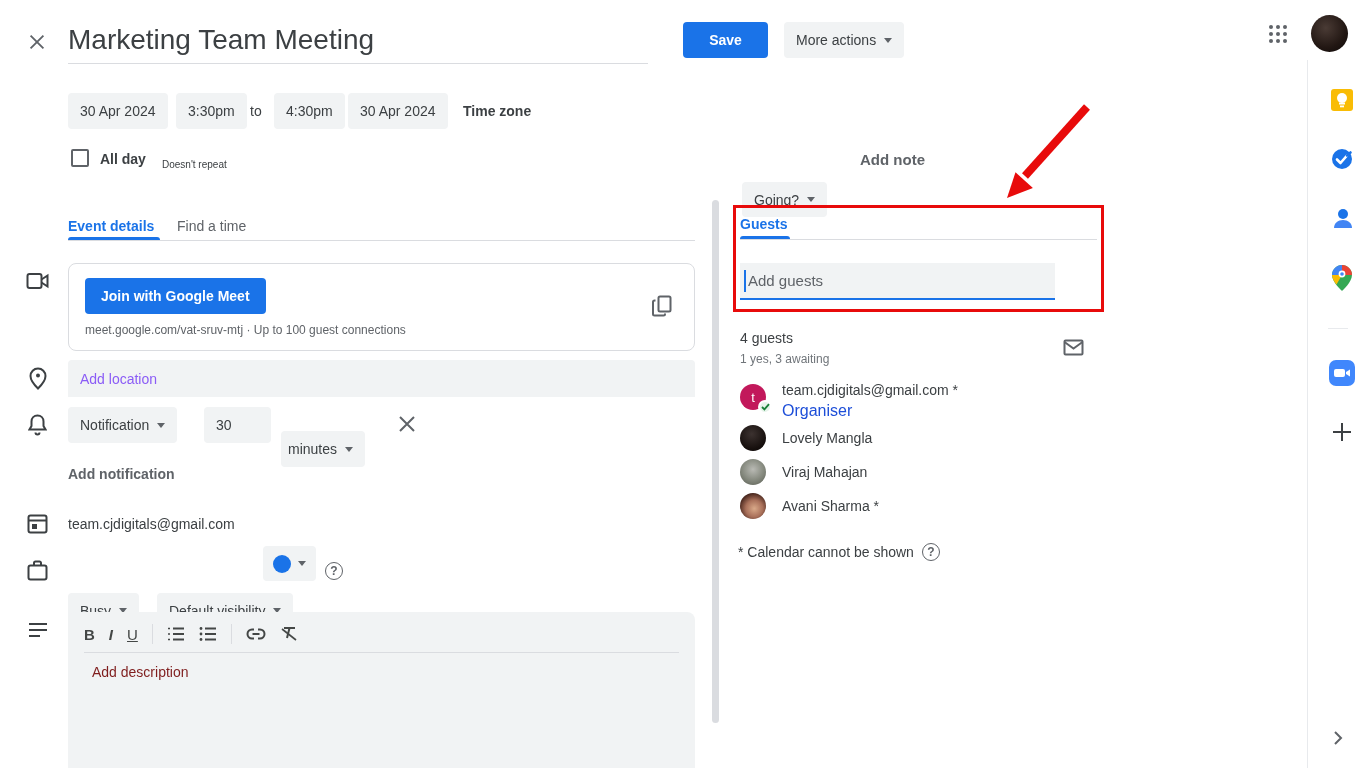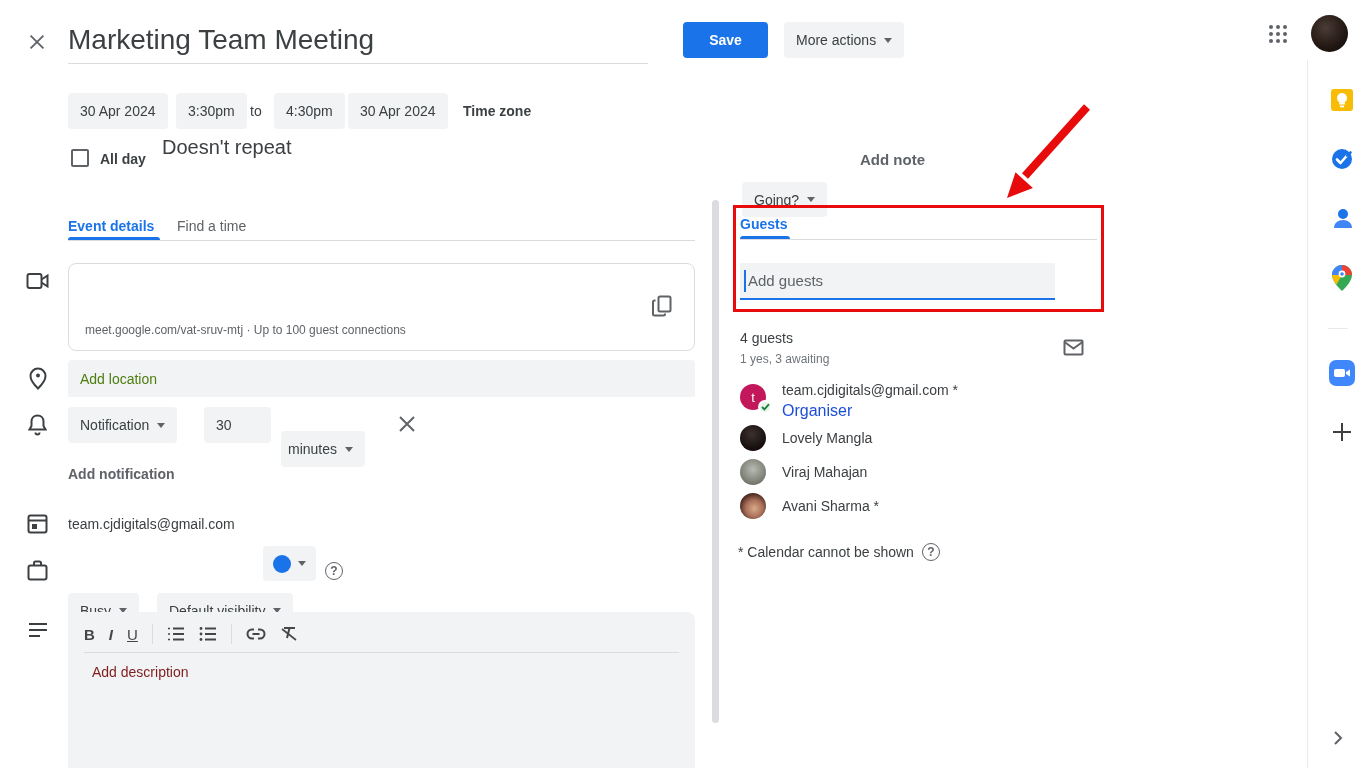--- a/index.html
+++ b/index.html
@@ -84,21 +84,21 @@
 <div class="chip" style="left:274px; top:93px;">
     <span>4:30pm</span>
   </div>
 <div class="chip" style="left:348px; top:93px;">
     <span>30 Apr 2024</span>
   </div>
 <div class="abs" style="left:463px; top:103px; font-size:14px; font-weight:bold; color:#3c4043; cursor:pointer;">Time zone</div>
 
 <div class="abs" style="left:71px; top:149px; width:18px; height:18px; border:2px solid #5f6368; border-radius:2px; cursor:pointer;"></div>
 <div class="abs" style="left:100px; top:151px; font-size:14px;font-weight:bold;">All day</div>
-<div class="abs" style="left:162px; top:136px; font-size:20px; cursor:pointer;">Doesn't repeat</div>
+<div class="abs" style="left:162px; top:159px; font-size:10px; cursor:pointer;">Doesn't repeat</div>
 
 <div class="tab-label" style="left:68px; top:218px; color:#1a73e8;">Event details</div>
 <div class="tab-label" style="left:177px; top:218px; color:#5f6368; font-weight:normal;">Find a time</div>
 <div class="divider-h" style="left:68px; top:240px; width:627px;"></div>
 <div class="tab-underline" style="left:68px; top:237px; width:92px;"></div>
 
 <div class="abs icon" style="left:26px; top:271px;">
   <svg width="24" height="20" viewBox="0 0 24 20" fill="none" stroke="#3c4043" stroke-width="2">
     <rect x="1.5" y="3" width="14" height="14" rx="2"></rect>
       <path d="M15.5 8.5 L21.5 4.5 V15.5 L15.5 11.5"></path>
@@ -129,30 +129,31 @@
       <path d="M7 5.5 V3 a1.5 1.5 0 0 1 1.5-1.5 h4 A1.5 1.5 0 0 1 14 3 v2.5"></path>
   </svg>
 </div>
 <div class="abs icon" style="left:28px; top:622px;">
   <svg width="20" height="16" viewBox="0 0 20 16" fill="none" stroke="#3c4043" stroke-width="2">
     <path d="M1 2 H19 M1 8 H19 M1 14 H12"></path>
   </svg>
 </div>
 
 <div class="abs" style="left:68px; top:263px; width:627px; height:88px; border:1px solid #dadce0; border-radius:8px;">
+  <button class="btn-primary" style="left:16px; top:14px; height:36px; padding:0 16px;">Join with Google Meet</button>
   <div class="abs greytext" style="left:16px; top:59px; font-size:12px;">meet.google.com/vat-sruv-mtj · Up to 100 guest connections</div>
   <div class="abs icon" style="left:583px; top:31px; cursor:pointer;">
     <svg width="20" height="22" viewBox="0 0 20 22" fill="none" stroke="#5f6368" stroke-width="2">
       <rect x="6.5" y="1.5" width="12" height="15" rx="1.5"></rect>
         <path d="M3.5 5.5 H2.5 A1.5 1.5 0 0 0 1 7 v12 a1.5 1.5 0 0 0 1.5 1.5 h9 a1.5 1.5 0 0 0 1.5-1.5 v-0.5"></path>
     </svg>
   </div>
 </div>
 
-<div class="abs" style="left:68px; top:360px; width:627px; height:37px; background:#f1f3f4; border-radius:4px 4px 0 0; display:flex; align-items:center; padding:0 12px; font-size:14px; color:#4d7c0f; cursor:text;">
+<div class="abs" style="left:68px; top:360px; width:627px; height:37px; background:#f1f3f4; border-radius:4px 4px 0 0; display:flex; align-items:center; padding:0 12px; font-size:14px; color:#8b5cf6; cursor:text;">
   <span>Add location</span>
 </div>
 
 <div class="chip" style="left:68px; top:407px;">
   <span>Notification</span>
     <span class="caret"></span>
 </div>
 <div class="chip" style="left:204px; top:407px; width:67px;">
   <span>30</span>
 </div>

